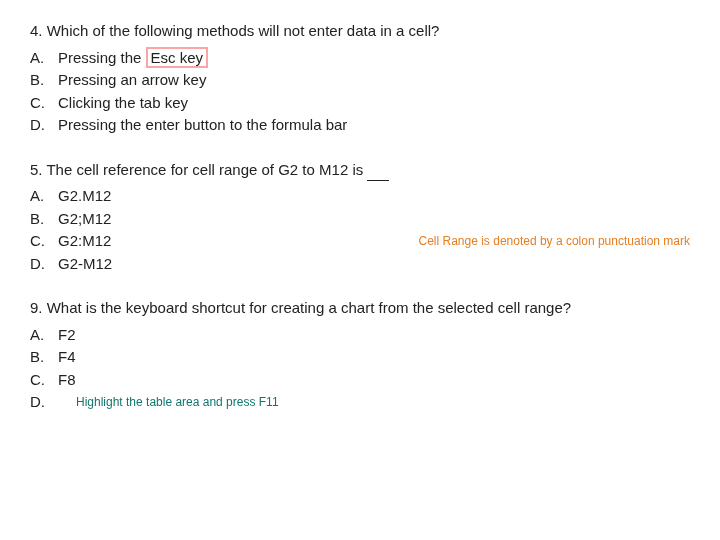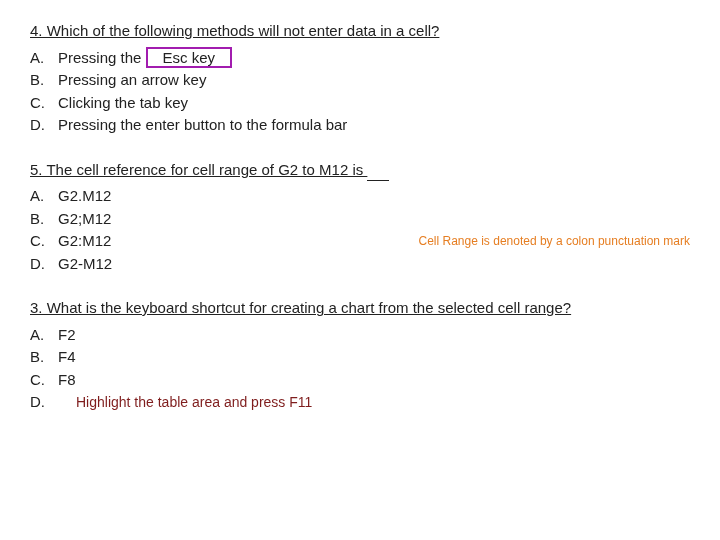--- a/index.html
+++ b/index.html
@@ -12,49 +12,48 @@
       color: #222;
       padding: 20px 30px;
       overflow: hidden;
     }
     .question-block {
       margin-bottom: 22px;
     }
     .question-text {
       margin-bottom: 4px;
       line-height: 1.5;
-      text-decoration: underline;
     }
     .option-row {
       display: flex;
       align-items: flex-start;
       line-height: 1.5;
       position: relative;
     }
     .option-letter {
       min-width: 28px;
       font-weight: normal;
     }
     .option-text {
       flex: 1;
     }
     .esc-box {
-      border: 2px solid #a21caf;
-      padding: 0 15px;
+      border: 2px solid #fca5a5;
+      padding: 0 3px;
       display: inline;
     }
     .annotation-orange {
       color: #e67e22;
       font-size: 12px;
       margin-left: 18px;
       white-space: nowrap;
     }
     .annotation-red {
-      color: #7f1d1d;
-      font-size: 14px;
+      color: #0f766e;
+      font-size: 12px;
       margin-left: 18px;
       white-space: nowrap;
     }
     .underline-blank {
       border-bottom: 1.5px solid #222;
       display: inline-block;
       width: 22px;
       vertical-align: bottom;
     }
     .option-row-inline {
@@ -105,21 +104,21 @@
     <span class="option-text">G2:M12</span>
     <span class="annotation-orange">Cell Range is denoted by a colon punctuation mark</span>
   </div>
   <div class="option-row">
     <span class="option-letter">D.</span>
     <span class="option-text">G2-M12</span>
   </div>
 </div>
 
 <div class="question-block">
-  <div class="question-text">3. What is the keyboard shortcut for creating a chart from the selected cell range?</div>
+  <div class="question-text">9. What is the keyboard shortcut for creating a chart from the selected cell range?</div>
   <div class="option-row">
     <span class="option-letter">A.</span>
     <span class="option-text">F2</span>
   </div>
   <div class="option-row">
     <span class="option-letter">B.</span>
     <span class="option-text">F4</span>
   </div>
   <div class="option-row">
     <span class="option-letter">C.</span>

